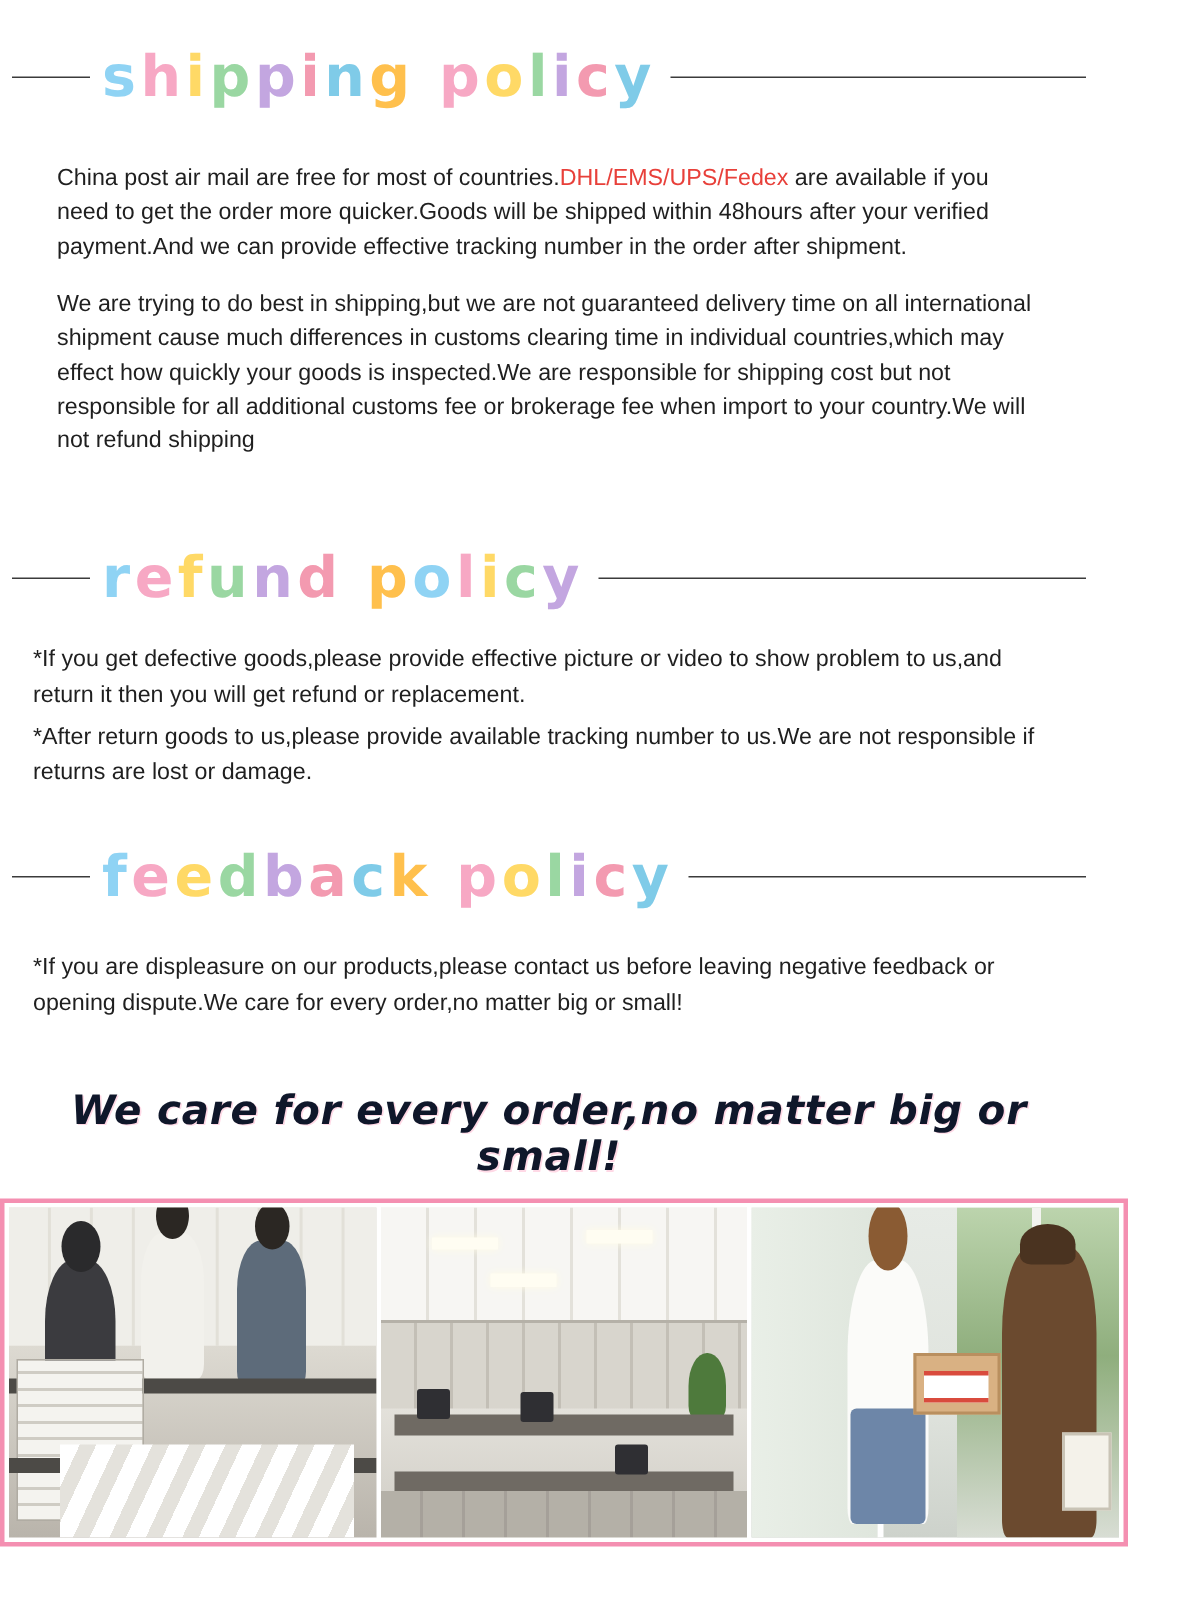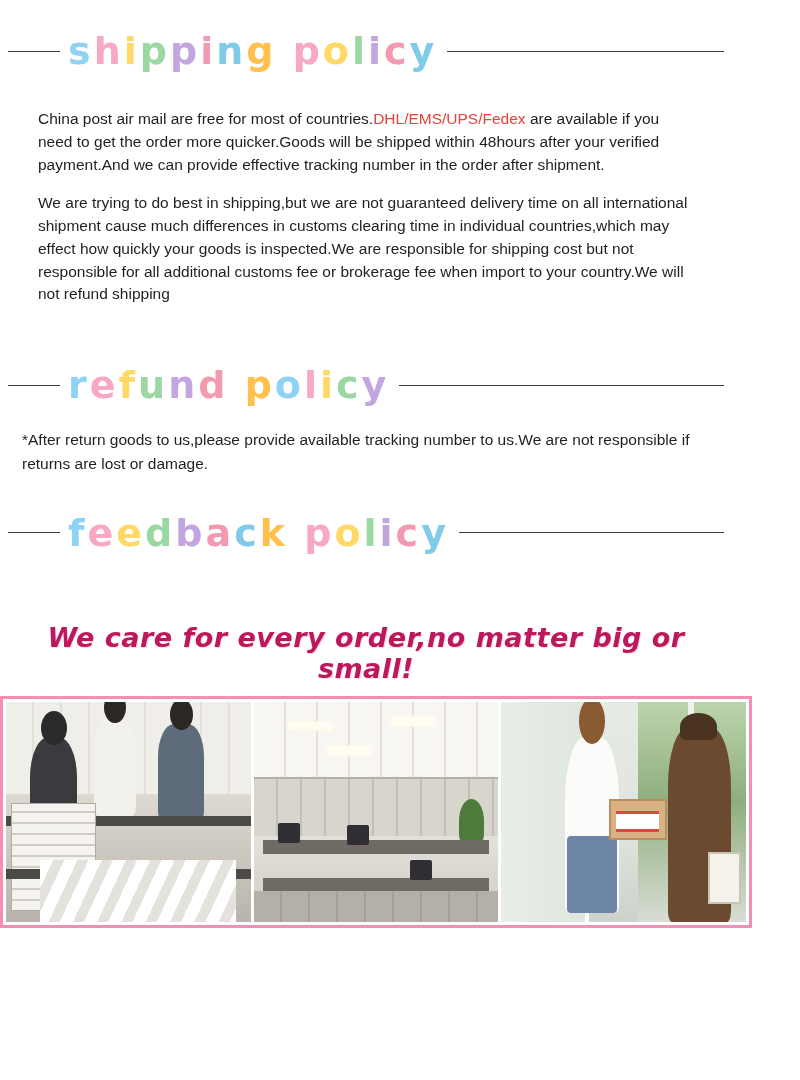--- a/index.html
+++ b/index.html
@@ -76,21 +76,21 @@
   .bullet-list p { margin: 0 0 5px 0; }
   .bullet-list p.indent { text-indent: 6px; }
 
   
   .banner {
     text-align: center;
     font-family: "DejaVu Sans", sans-serif;
     font-style: italic;
     font-weight: bold;
     font-size: 27px;
-    color: #be185d;
+    color: #0f172a;
     letter-spacing: 0.5px;
     text-shadow: 1px 1px 0 #ffd9e6;
   }
 
   
   .photo-strip {
     margin: 12px auto 0 auto;
     width: 752px;
     border: 3px solid #f48fb1;
     background: #ffffff;
@@ -269,33 +269,35 @@
 
   <div class="spacer" style="height:44px"></div>
   <div class="heading-row">
     <div class="rule left"></div>
     <div class="bubble-title"><span style="color: rgb(143, 211, 244);">r</span><span style="color: rgb(247, 168, 196);">e</span><span style="color: rgb(255, 217, 102);">f</span><span style="color: rgb(154, 215, 162);">u</span><span style="color: rgb(195, 166, 224);">n</span><span style="color: rgb(243, 154, 176);">d</span><span style="color: rgb(127, 203, 232);">&nbsp;</span><span style="color: rgb(255, 192, 77);">p</span><span style="color: rgb(143, 211, 244);">o</span><span style="color: rgb(247, 168, 196);">l</span><span style="color: rgb(255, 217, 102);">i</span><span style="color: rgb(154, 215, 162);">c</span><span style="color: rgb(195, 166, 224);">y</span></div>
     <div class="rule right"></div>
   </div>
 
   <div class="spacer" style="height:24px"></div>
   <div class="bullet-list">
+    <p>*If you get defective goods,please provide effective picture or video to show problem to us,and  return it then you will get refund or replacement.</p>
     <p>*After return goods to us,please provide available tracking number to us.We are not responsible if returns are lost or damage.</p>
   </div>
 
   <div class="spacer" style="height:34px"></div>
   <div class="heading-row">
     <div class="rule left"></div>
     <div class="bubble-title"><span style="color: rgb(143, 211, 244);">f</span><span style="color: rgb(247, 168, 196);">e</span><span style="color: rgb(255, 217, 102);">e</span><span style="color: rgb(154, 215, 162);">d</span><span style="color: rgb(195, 166, 224);">b</span><span style="color: rgb(243, 154, 176);">a</span><span style="color: rgb(127, 203, 232);">c</span><span style="color: rgb(255, 192, 77);">k</span><span style="color: rgb(143, 211, 244);">&nbsp;</span><span style="color: rgb(247, 168, 196);">p</span><span style="color: rgb(255, 217, 102);">o</span><span style="color: rgb(154, 215, 162);">l</span><span style="color: rgb(195, 166, 224);">i</span><span style="color: rgb(243, 154, 176);">c</span><span style="color: rgb(127, 203, 232);">y</span></div>
     <div class="rule right"></div>
   </div>
 
   <div class="spacer" style="height:22px"></div>
   <div class="bullet-list">
     <div class="spacer" style="height:8px"></div>
+    <p>*If you are displeasure on our products,please contact us before leaving negative feedback or opening dispute.We care for every order,no matter big or small!</p>
   </div>
 
   <div class="spacer" style="height:40px"></div>
   <div class="banner">We care for every order,no matter big or small!</div>
 
   <div class="photo-strip">
     <div class="photo p1">
       <div class="wallpanel"></div>
       <div class="person-a"></div>
       <div class="person-b"></div>

